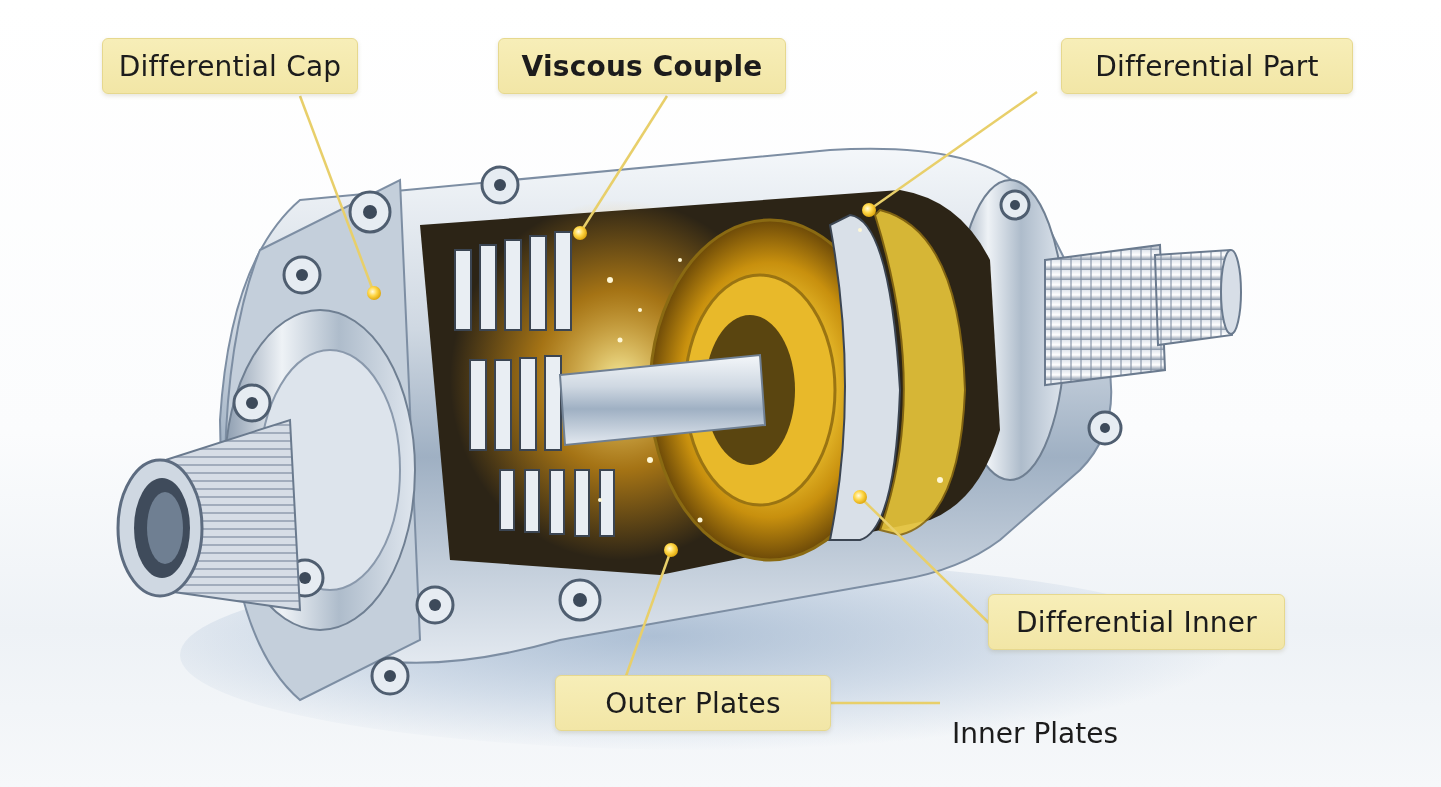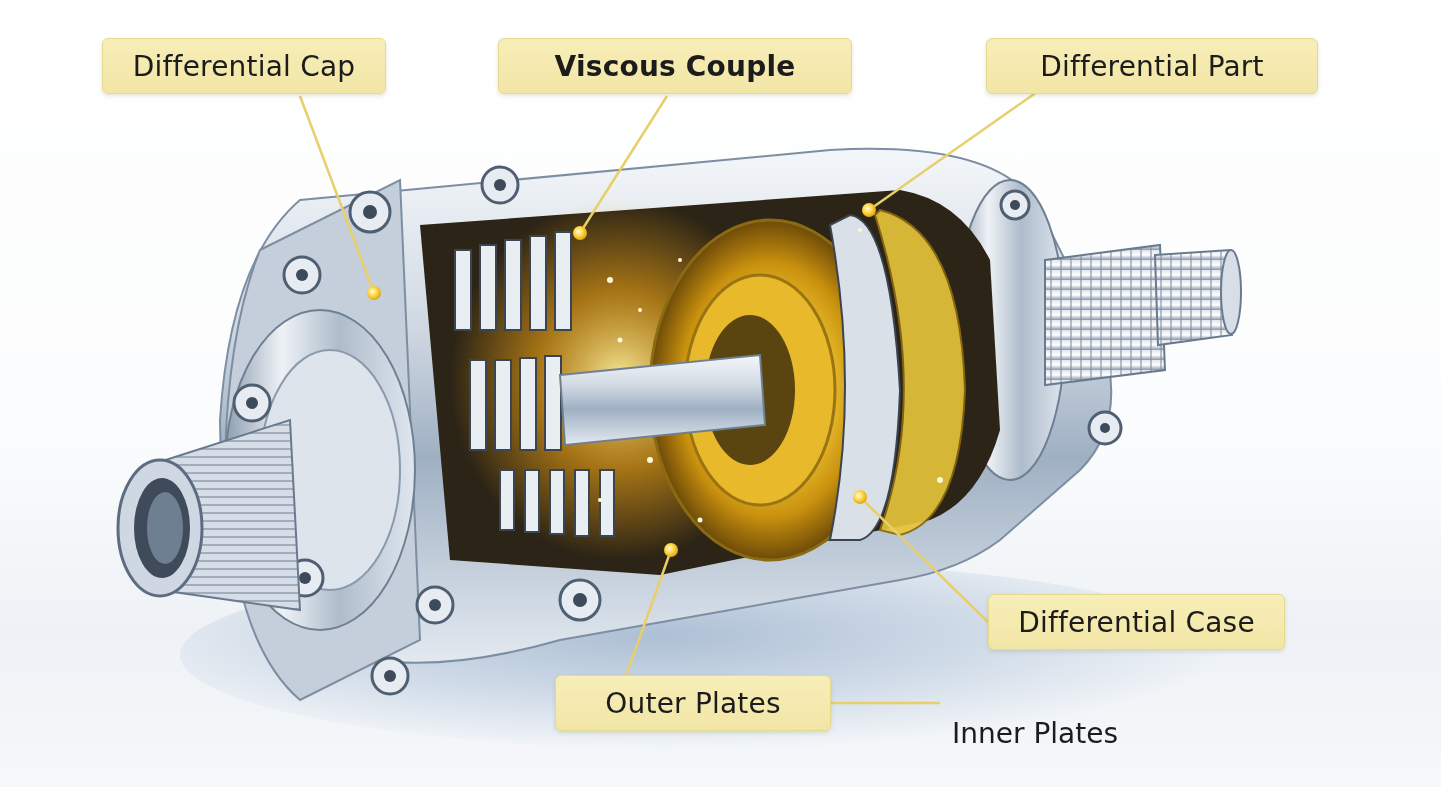--- a/index.html
+++ b/index.html
@@ -167,19 +167,19 @@
     </g>
     <g fill="url(#dot)">
       <circle cx="374" cy="293" r="7"></circle>
       <circle cx="580" cy="233" r="7"></circle>
       <circle cx="869" cy="210" r="7"></circle>
       <circle cx="860" cy="497" r="7"></circle>
       <circle cx="671" cy="550" r="7"></circle>
     </g>
   </svg>
 
-  <div class="label" style="left:102px;top:38px;width:284px;">Differential Cap</div>
-  <div class="label bold" style="left:498px;top:38px;width:354px;">Viscous Couple</div>
-  <div class="label" style="left:986px;top:38px;width:332px;">Differential Part</div>
-  <div class="label" style="left:988px;top:594px;width:297px;">Differential Case</div>
+  <div class="label" style="left:102px;top:38px;width:256px;">Differential Cap</div>
+  <div class="label bold" style="left:498px;top:38px;width:288px;">Viscous Couple</div>
+  <div class="label" style="left:1061px;top:38px;width:292px;">Differential Part</div>
+  <div class="label" style="left:988px;top:594px;width:297px;">Differential Inner</div>
   <div class="label" style="left:555px;top:675px;width:276px;">Outer Plates</div>
   <div class="plain-label" style="left:952px;top:685px;">Inner Plates</div>
 </div>
 
 </body></html>

